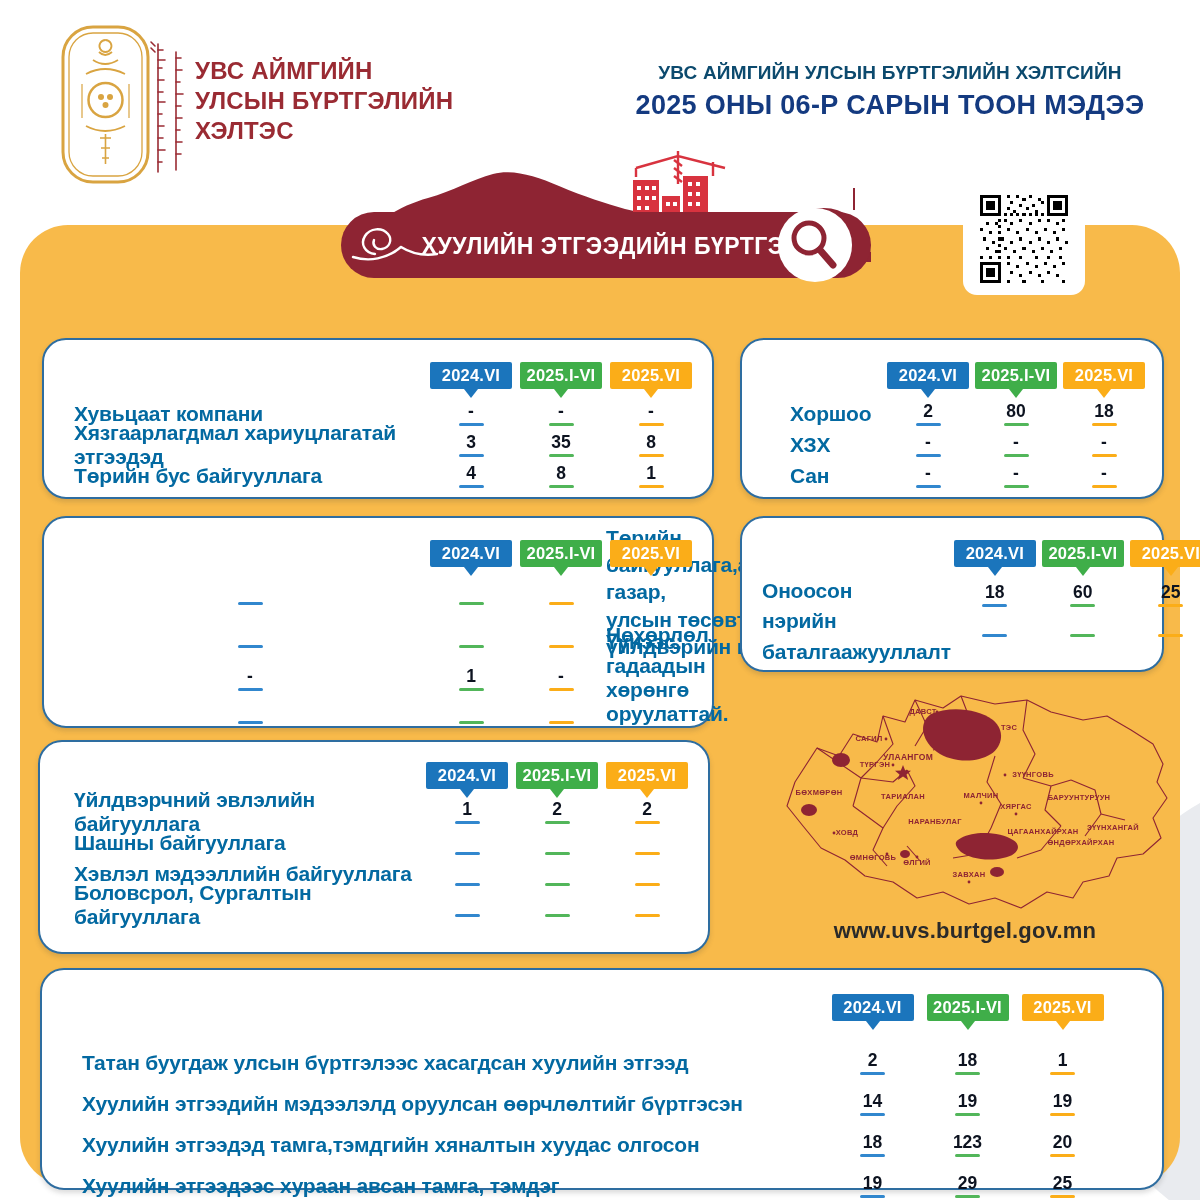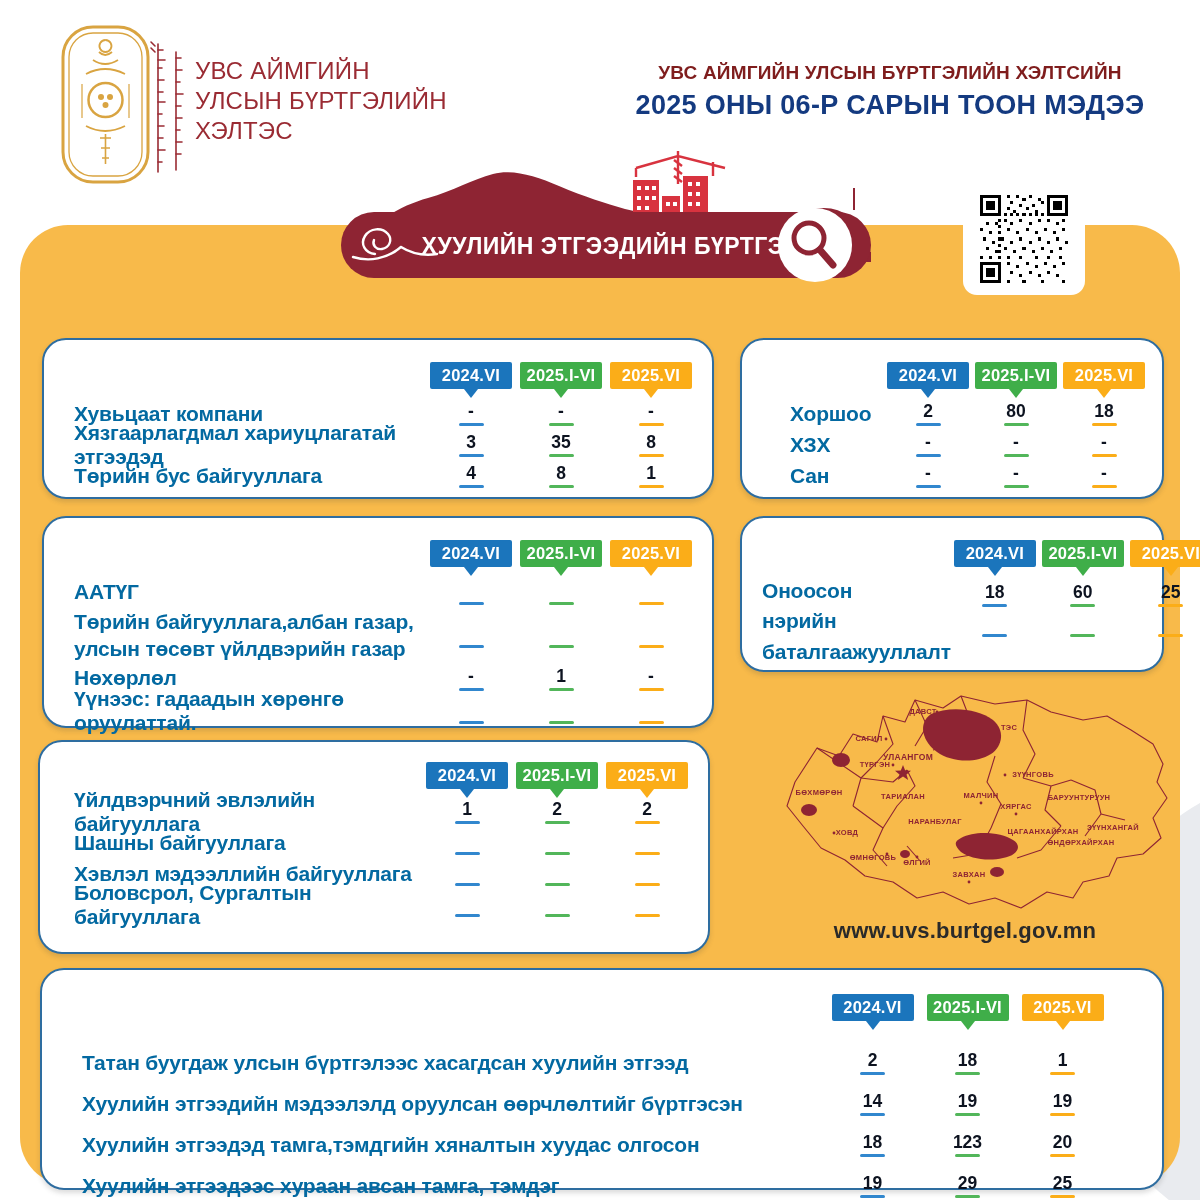--- a/index.html
+++ b/index.html
@@ -6,24 +6,24 @@
   .page{position:relative;width:1200px;height:1200px;background:#fff;overflow:hidden;
         font-family:"Liberation Sans",sans-serif;}
 
   
   .decor-circle{position:absolute;left:1078px;top:772px;width:480px;height:480px;
         border-radius:50%;background:#E9EBEF;}
   .orange-bg{position:absolute;left:20px;top:225px;width:1160px;height:960px;
         border-radius:48px;background:#F8BA4A;}
 
   
-  .org-title{position:absolute;left:195px;top:56px;font-size:24px;font-weight:400;
+  .org-title{position:absolute;left:195px;top:56px;font-size:24px;font-weight:700;
         color:#9A2B33;line-height:1.26;letter-spacing:.2px;}
   .report-head{position:absolute;left:620px;top:62px;width:540px;text-align:center;}
-  .report-subtitle{font-size:19px;font-weight:700;color:#7f1d1d;letter-spacing:.2px;}
+  .report-subtitle{font-size:19px;font-weight:700;color:#0c4a6e;letter-spacing:.2px;}
   .report-title{font-size:27px;font-weight:800;color:#143A80;letter-spacing:.3px;margin-top:6px;}
   .logo-svg{position:absolute;left:58px;top:22px;}
   .script-svg{position:absolute;left:148px;top:40px;}
   .banner-svg{position:absolute;left:333px;top:150px;}
   .qr-box{position:absolute;left:963px;top:183px;width:122px;height:112px;background:#fff;
         border-radius:14px;display:flex;align-items:center;justify-content:center;}
 
   
   .section-title{position:absolute;left:90px;top:298px;font-size:21px;font-weight:700;
         color:#101B30;letter-spacing:.2px;}
@@ -305,21 +305,20 @@
       <div class="head">
           <div class="pill" style="--c:#1B75BC"><span>2024.VI</span></div>
         </div>
       <div class="head">
           <div class="pill" style="--c:#3FAE49"><span>2025.I-VI</span></div>
         </div>
       <div class="head">
           <div class="pill" style="--c:#FBAD18"><span>2025.VI</span></div>
         </div>
 
-      <div class="lbl">ААТҮГ</div>
       <div class="val">
           <span class="num"></span>
           <i class="u u0"></i>
         </div>
       <div class="val">
           <span class="num"></span>
           <i class="u u1"></i>
         </div>
       <div class="val">
           <span class="num"></span>

